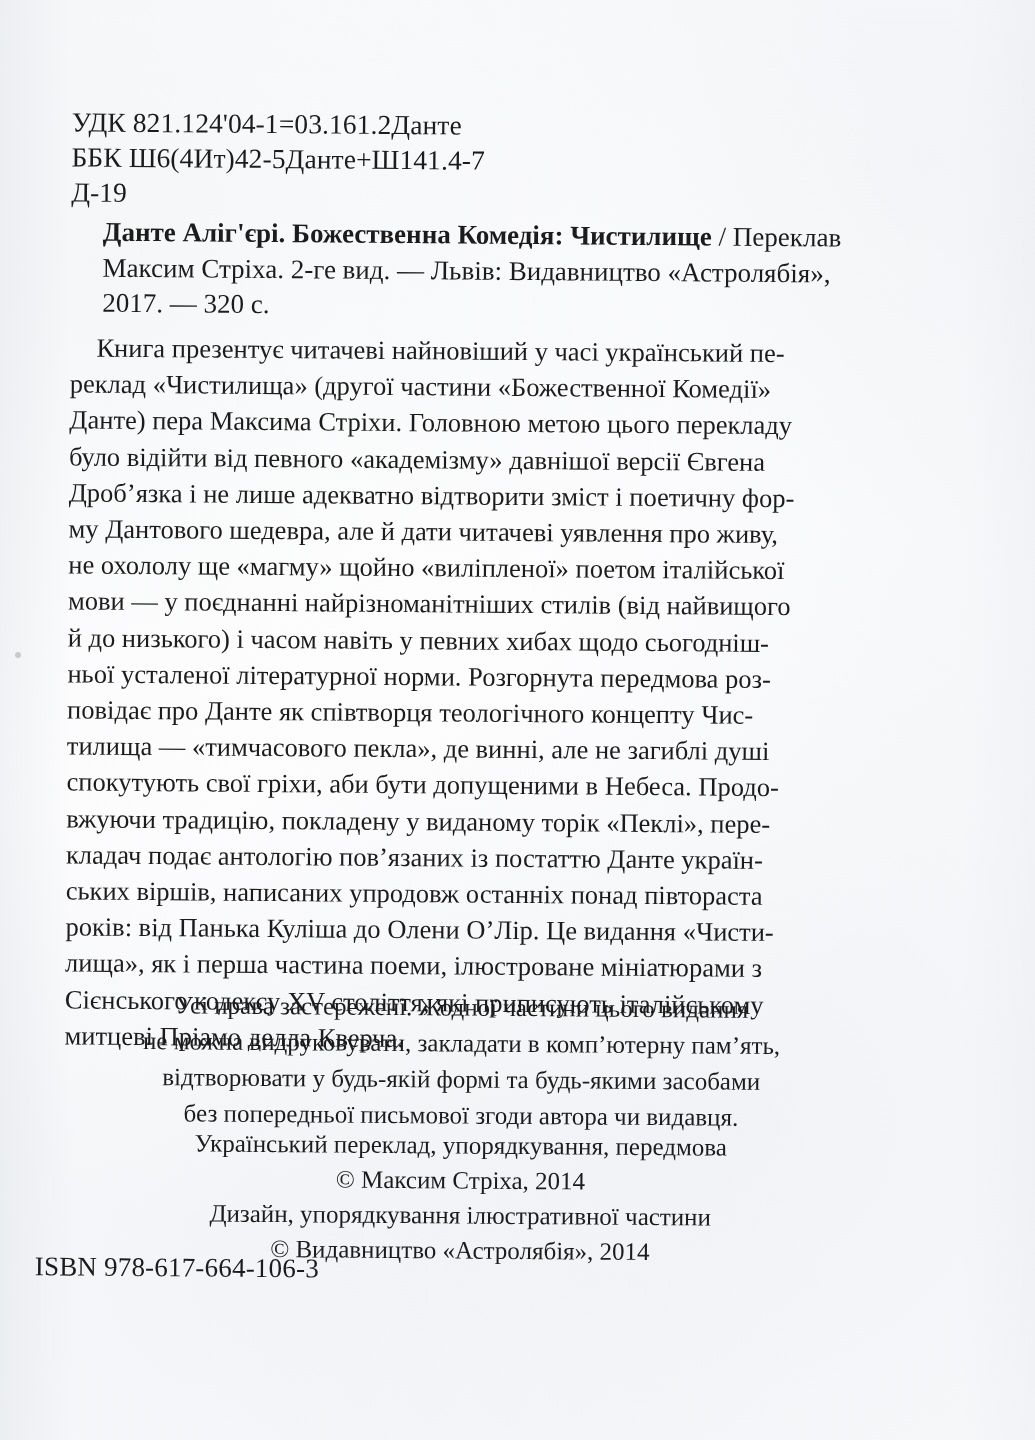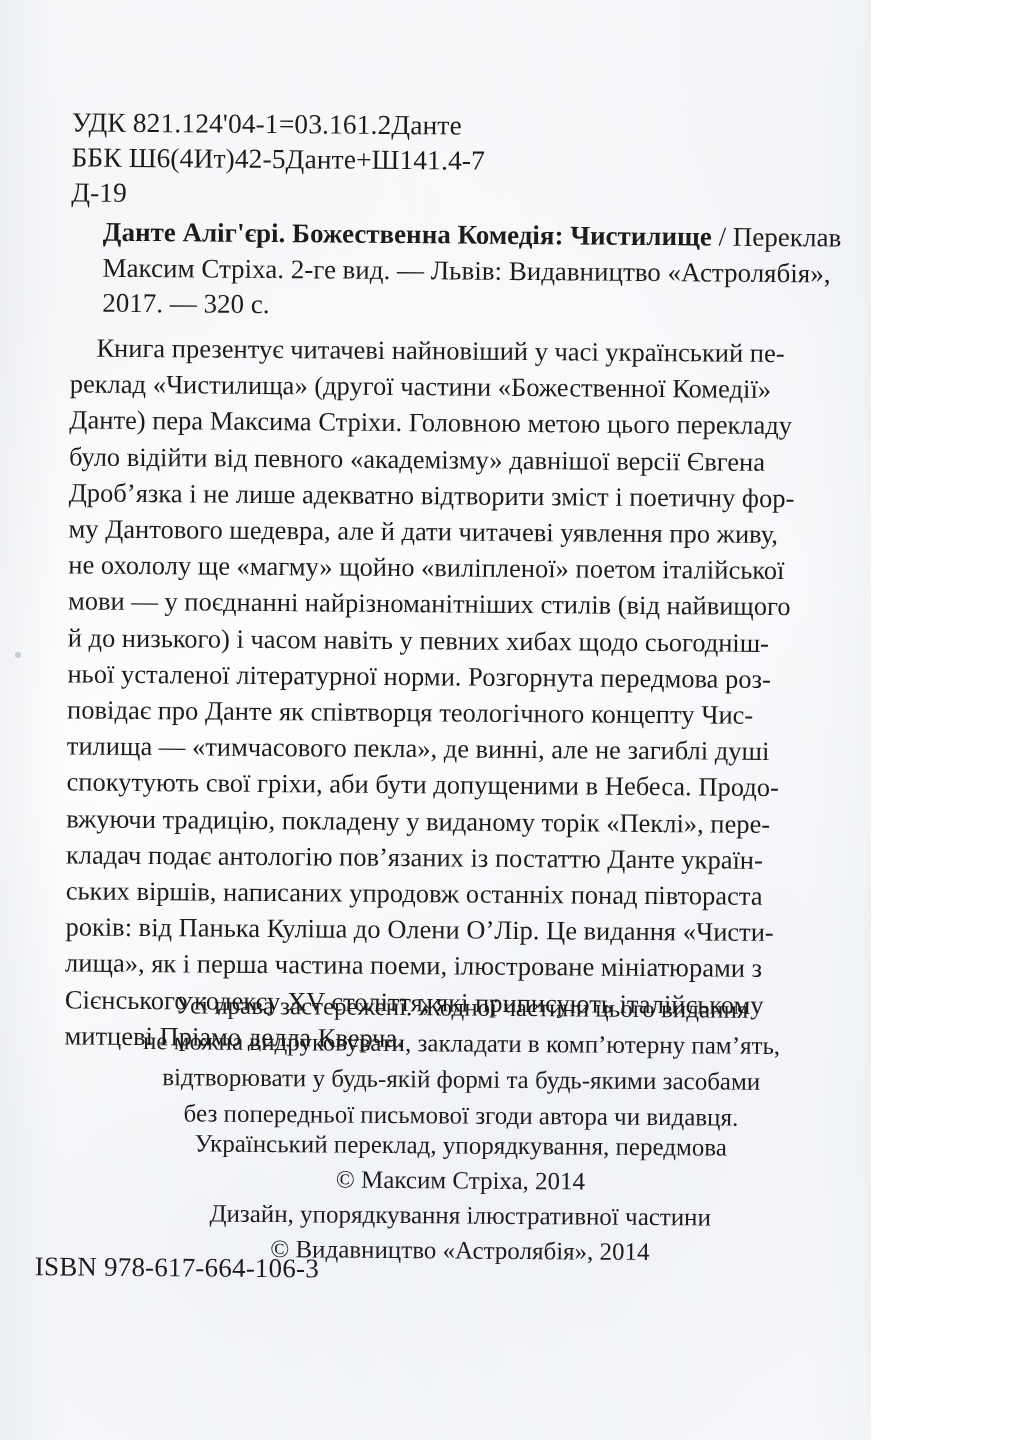--- a/index.html
+++ b/index.html
@@ -11,21 +11,21 @@
     width: 1035px;
     height: 1440px;
     overflow: hidden;
     font-family: "Liberation Serif", "DejaVu Serif", serif;
     color: #1c1c1c;
   }
 
   
   .page {
     position: relative;
-    width: 871px;
+    width: 1035px;
     height: 1440px;
     background:
       radial-gradient(ellipse 70% 50% at 30% 35%, #ffffff 0%, #fdfdfe 55%, #f8f9fb 100%),
       linear-gradient(105deg, #fbfcfd 0%, #ffffff 40%, #fafbfd 100%);
     text-decoration: underline;
   }
 
   
   .paper-grain {
     position: absolute;

